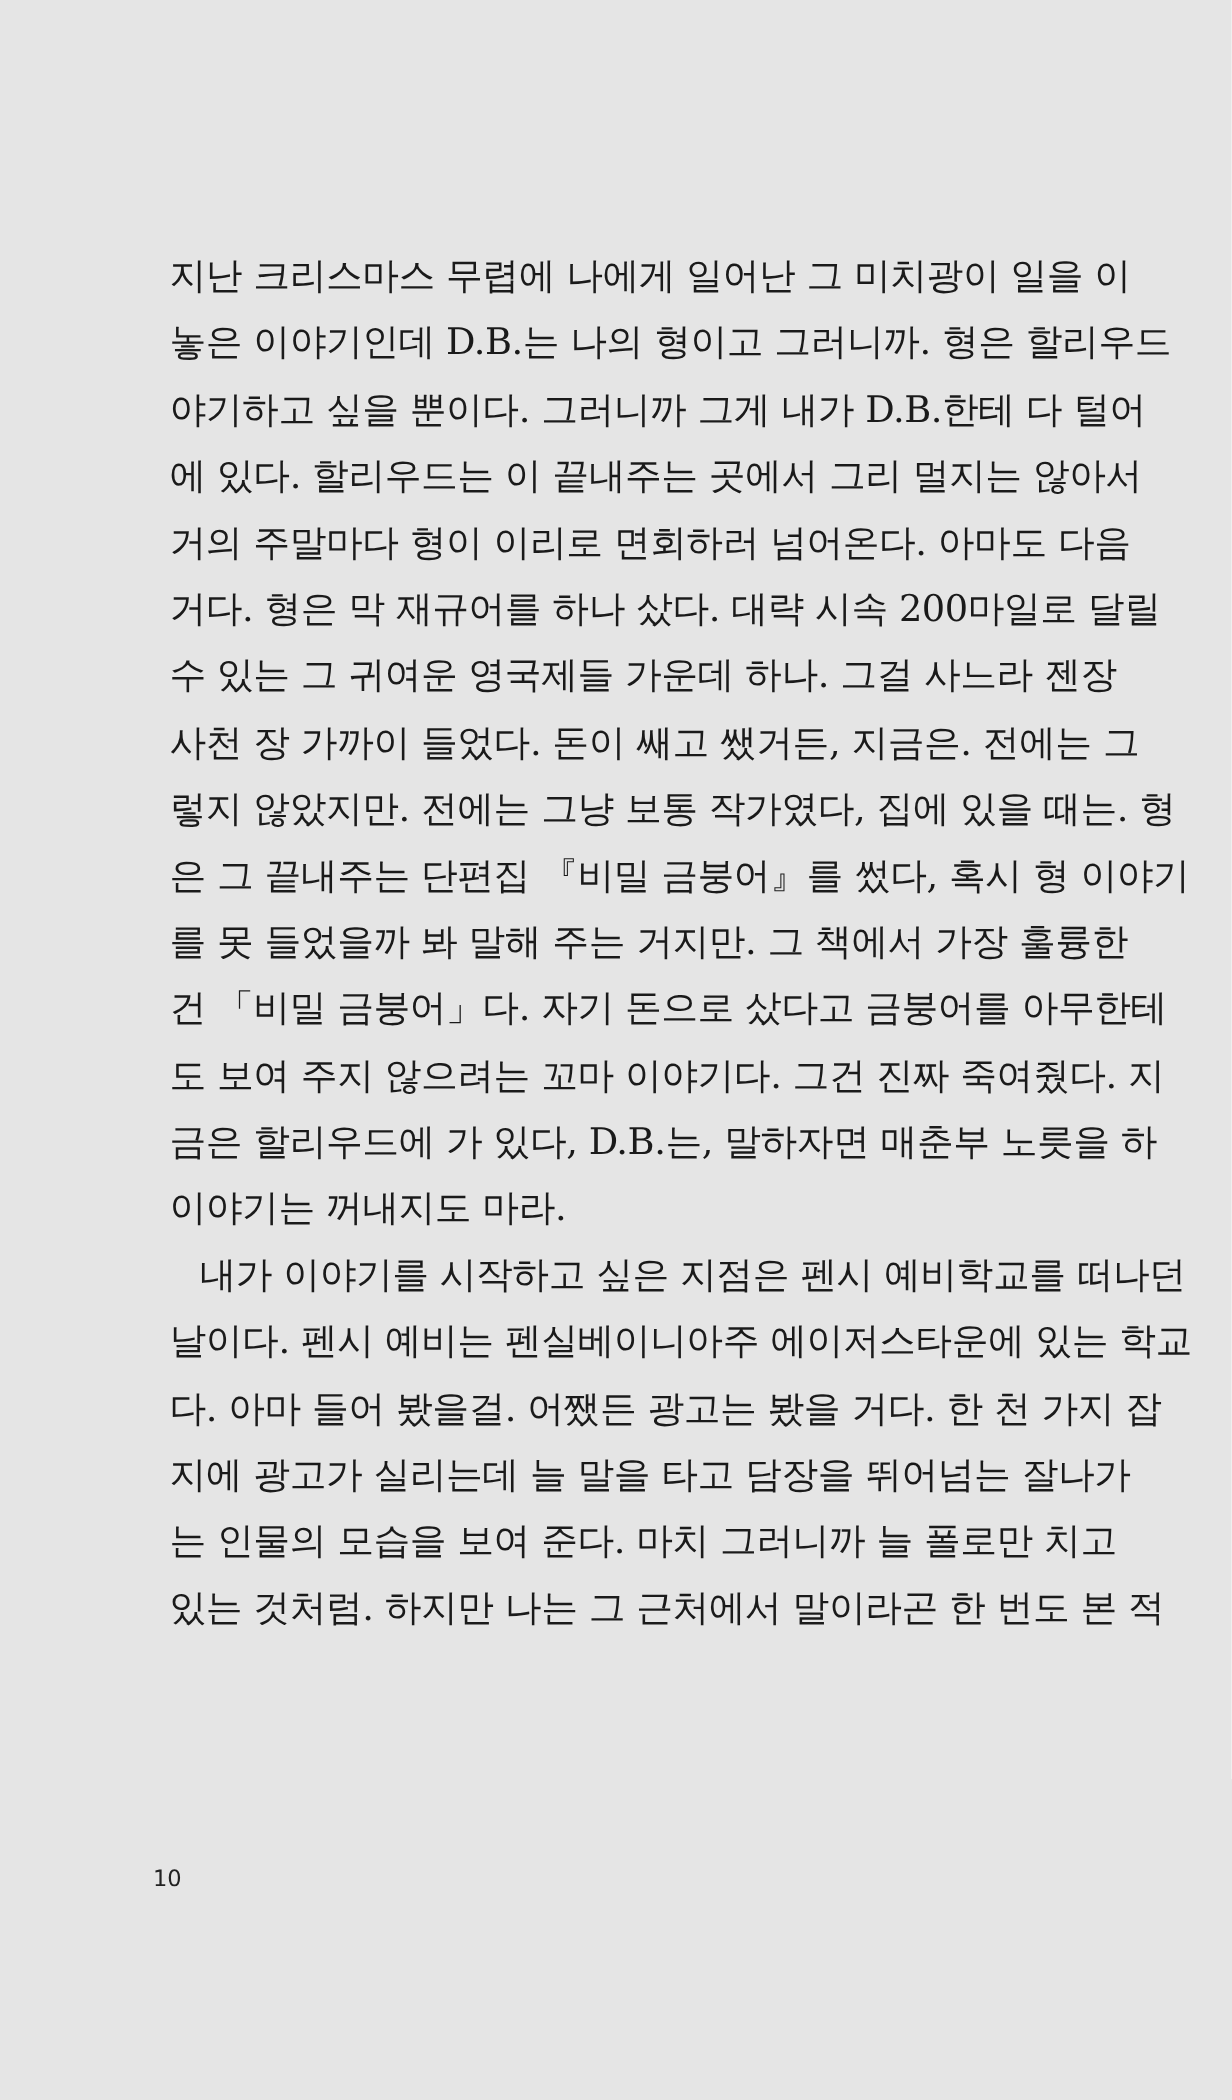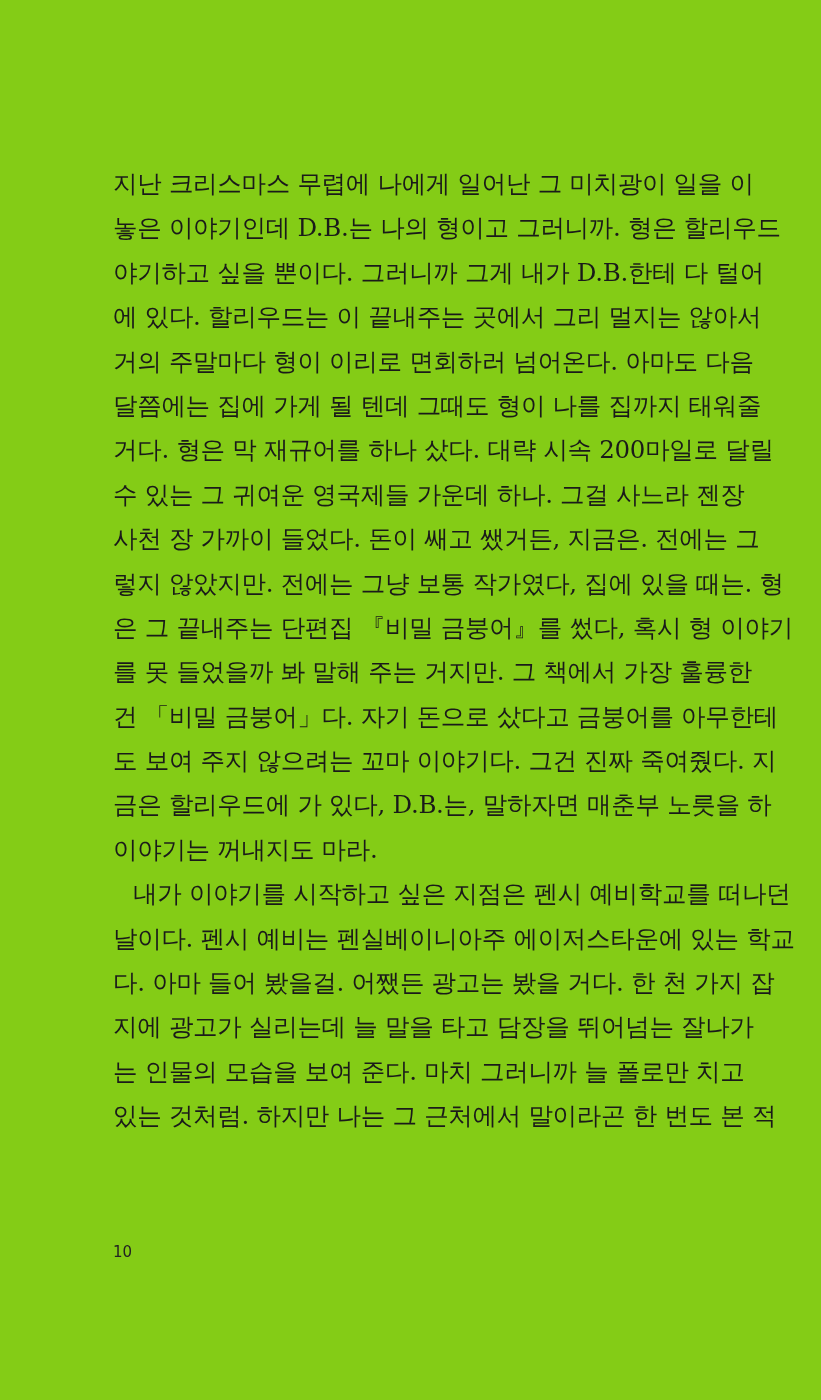--- a/index.html
+++ b/index.html
@@ -12,21 +12,21 @@
       height: 1400px;
       position: relative;
       overflow: hidden;
       color: #1a1a1a;
     }
     .page {
       position: absolute;
       left: 0; top: 0;
       width: 821px;
       height: 1400px;
-      background: #84cc16;
+      background: #e5e5e5;
     }
     .text-block {
       position: absolute;
       left: 113px;
       top: 162px;
       width: 560px;
       font-family: "DejaVu Serif", "Liberation Serif", serif;
       font-size: 24.5px;
       letter-spacing: -0.3px;
     }
@@ -39,41 +39,40 @@
       text-align-last: justify;
     }
     .line.last {
       text-align-last: left;
     }
     .line.indent {
       padding-left: 20px;
     }
     .page-number {
       position: absolute;
-      left: 113px;
+      left: 102px;
       top: 1243px;
       font-family: "DejaVu Sans", "Liberation Sans", sans-serif;
       font-size: 15px;
       font-weight: 500;
       color: #222222;
     }
   </style>
 </head>
 <body>
 
 <div class="page">
   <div class="text-block">
 
     <div>
       <span class="line">지난 크리스마스 무렵에 나에게 일어난 그 미치광이 일을 이</span>
       <span class="line">놓은 이야기인데 D.B.는 나의 형이고 그러니까. 형은 할리우드</span>
       <span class="line">야기하고 싶을 뿐이다. 그러니까 그게 내가 D.B.한테 다 털어</span>
       <span class="line">에 있다. 할리우드는 이 끝내주는 곳에서 그리 멀지는 않아서</span>
       <span class="line">거의 주말마다 형이 이리로 면회하러 넘어온다. 아마도 다음</span>
-      <span class="line">달쯤에는 집에 가게 될 텐데 그때도 형이 나를 집까지 태워줄</span>
       <span class="line">거다. 형은 막 재규어를 하나 샀다. 대략 시속 200마일로 달릴</span>
       <span class="line">수 있는 그 귀여운 영국제들 가운데 하나. 그걸 사느라 젠장</span>
       <span class="line">사천 장 가까이 들었다. 돈이 쌔고 쌨거든, 지금은. 전에는 그</span>
       <span class="line">렇지 않았지만. 전에는 그냥 보통 작가였다, 집에 있을 때는. 형</span>
       <span class="line">은 그 끝내주는 단편집 『비밀 금붕어』를 썼다, 혹시 형 이야기</span>
       <span class="line">를 못 들었을까 봐 말해 주는 거지만. 그 책에서 가장 훌륭한</span>
       <span class="line">건 「비밀 금붕어」다. 자기 돈으로 샀다고 금붕어를 아무한테</span>
       <span class="line">도 보여 주지 않으려는 꼬마 이야기다. 그건 진짜 죽여줬다. 지</span>
       <span class="line">금은 할리우드에 가 있다, D.B.는, 말하자면 매춘부 노릇을 하</span>
       <span class="line last">이야기는 꺼내지도 마라.</span>

